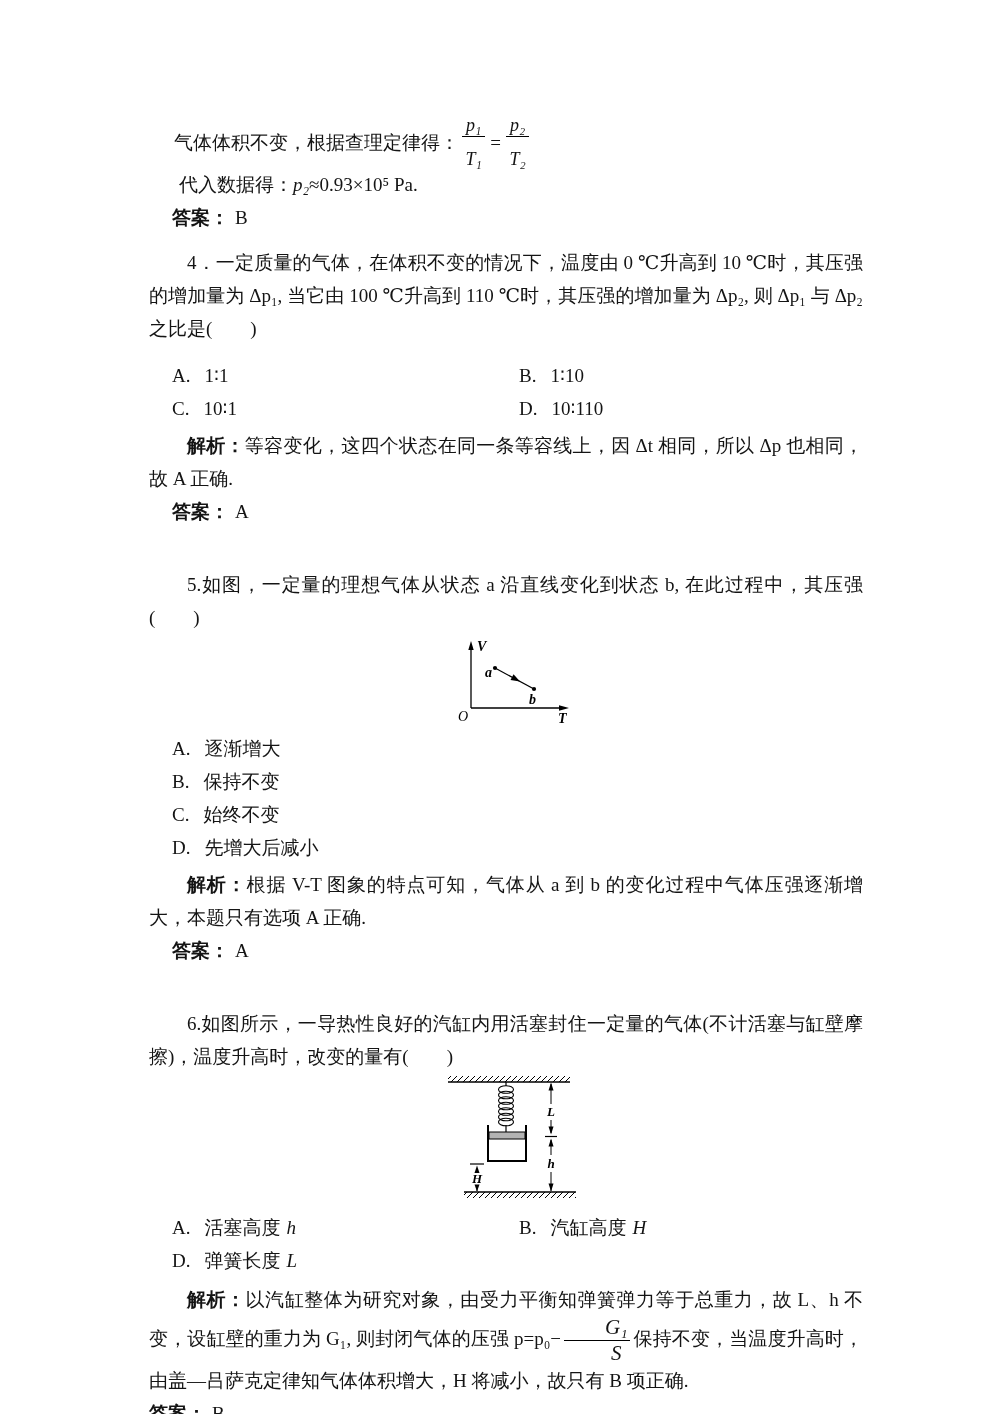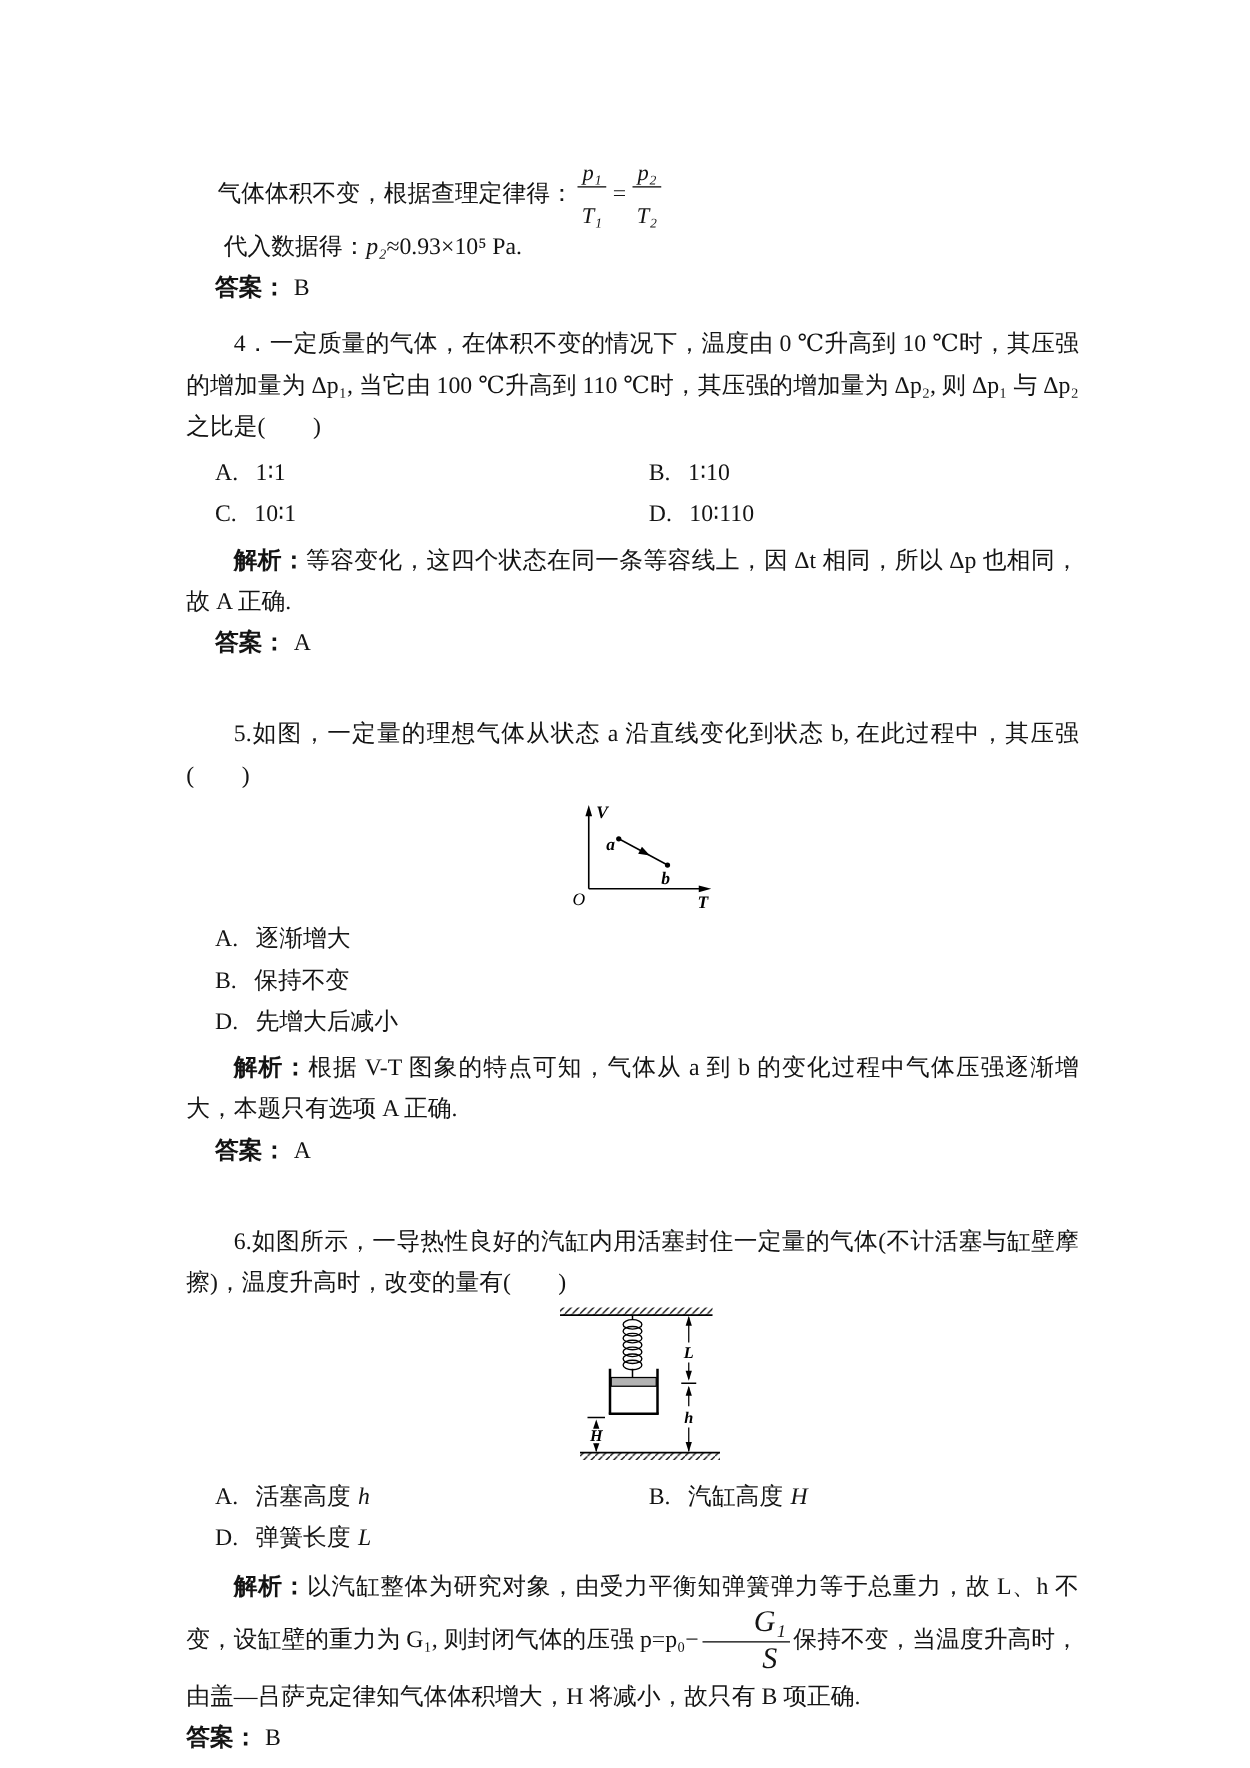--- a/index.html
+++ b/index.html
@@ -15,33 +15,33 @@
   p { margin:0; }
   .para { text-indent:2em; text-align:justify;margin-top:40px; }
   .line { white-space:nowrap; }
   .pl2 { padding-left:30px; }
   .ansline { padding-left:23px; }
   .ansline.final { padding-left:0; }
   .lbl { font-weight:bold; font-family:"Liberation Sans","DejaVu Sans",sans-serif; }
   .ansv { margin-left:6px; }
   .var { font-style:italic; }
   
-  .formula-row { display:flex; align-items:center; height:52px; padding-left:25px;margin-top:13px; }
+  .formula-row { display:flex; align-items:center; height:52px; padding-left:25px; }
   .frac { display:inline-block; text-align:center; vertical-align:middle;
           line-height:1.12; font-size:18px; margin:0 3px; }
   .frac .fnum { display:block; border-bottom:1.4px solid #000; padding:0 4px 1px; font-style:italic; }
   .frac .fden { display:block; padding-top:12px; font-style:italic; }
   .feq { margin:0 2px; }
   
   .ifrac { display:inline-block; text-align:center; vertical-align:middle;
-           line-height:1.08; font-size:24px; margin:0 3px; }
+           line-height:1.08; font-size:21px; margin:0 3px; }
   .ifrac .fnum { display:block; border-bottom:1.3px solid #000; padding:0 3px 1px; font-style:italic; }
   .ifrac .fden { display:block; padding-top:1px; font-style:italic; }
   
-  .opt-grid { display:grid; grid-template-columns:347px 1fr; padding-left:23px; margin-top:4px; }
+  .opt-grid { display:grid; grid-template-columns:347px 1fr; padding-left:23px; margin-top:14px; }
   .opt { white-space:nowrap; }
   .olabel { margin-right:14px; }
   .optcol .opt { padding-left:23px; }
   .ovar { font-style:italic; margin-left:6px; }
   
   .fig { text-align:center; }
   .fig svg { display:block; margin:2px auto; }
   .fig.vt svg { transform:translateX(11px); }
   .fig.cyl svg { transform:translateX(7px); }
   .mt12 { margin-top:12px; }
@@ -103,20 +103,21 @@
       <text x="102" y="87" font-size="14" font-style="italic" font-weight="bold">T</text>
       <text x="2" y="85" font-size="14" font-style="italic">O</text>
       <text x="29" y="41" font-size="14" font-style="italic" font-weight="bold">a</text>
       <text x="73" y="68" font-size="14" font-style="italic" font-weight="bold">b</text>
     </svg>
   </div>
 
   <div class="optcol mt6">
     <p class="opt"><span class="olabel">A.</span><span>逐渐增大</span></p>
     <p class="opt"><span class="olabel">B.</span><span>保持不变</span></p>
+    <p class="opt"><span class="olabel">C.</span><span>始终不变</span></p>
     <p class="opt"><span class="olabel">D.</span><span>先增大后减小</span></p>
   </div>
   <p class="para mt4">
     <span class="lbl">解析：</span><span>根据 V-T 图象的特点可知，气体从 a 到 b 的变化过程中气体压强逐渐增大，本题只有选项 A 正确.</span>
   </p>
   <p class="line ansline">
     <span class="lbl">答案：</span><span class="ansv">A</span>
   </p>
 
   <p class="para">6.如图所示，一导热性良好的汽缸内用活塞封住一定量的气体(不计活塞与缸壁摩擦)，温度升高时，改变的量有(　　)</p>

